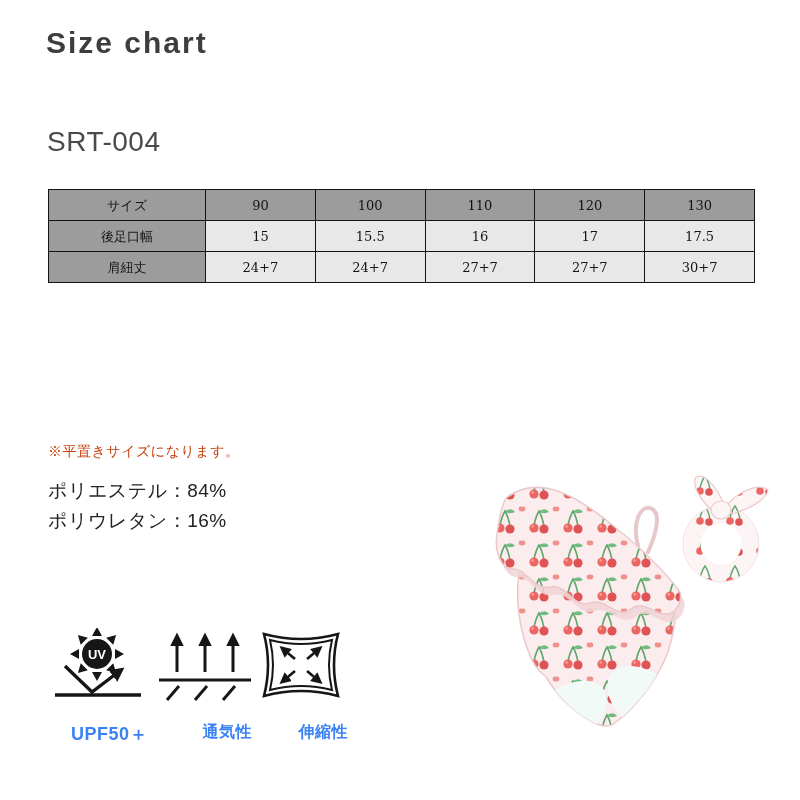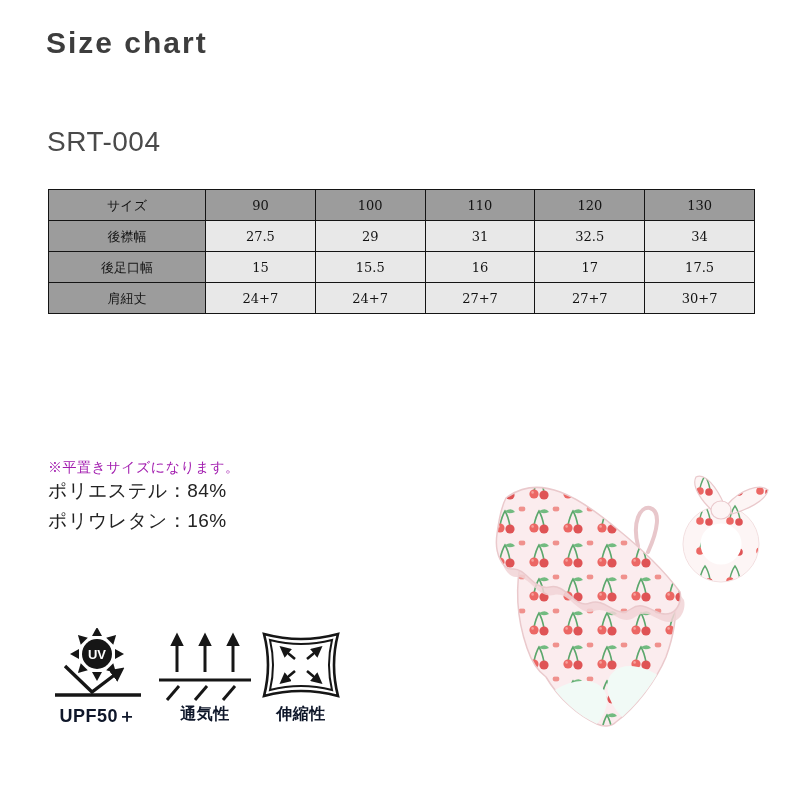--- a/index.html
+++ b/index.html
@@ -23,29 +23,29 @@
     font-size:13px;color:#141414;margin-top:24px;
   }
   .size-table th,.size-table td{
     border:1px solid #141414;height:30px;text-align:center;
     vertical-align:middle;padding:0;font-weight:400;line-height:1;
   }
   .size-table th{background:#9c9c9c;}
   .size-table td{background:#e8e8e8;}
   .flat-note{
     position:absolute;left:48px;top:443px;
-    font-size:14px;color:#a21caf;letter-spacing:.5px;margin-top:16px;
+    font-size:14px;color:#c2410c;letter-spacing:.5px;
   }
   .materials{
     position:absolute;left:48px;top:476px;
     font-size:19px;color:#232323;line-height:30px;letter-spacing:.5px;
   }
-  .feature{position:absolute;top:628px;text-align:center;color:#0f172a;}
+  .feature{position:absolute;top:628px;text-align:center;color:#3b82f6;}
   .feature .ic{display:block;margin:0 auto;}
-  .feature .lb{display:block;font-weight:700;font-size:16px;margin-top:2px;letter-spacing:.5px;}
+  .feature .lb{display:block;font-weight:700;font-size:16px;margin-top:20px;letter-spacing:.5px;text-align:right;}
   .feature-uv{left:48px;width:100px;}
   .feature-uv .lb{font-size:18px;}
   .feature-air{left:158px;width:94px;}
   .feature-stretch{left:254px;width:94px;}
   .product-photo{position:absolute;left:420px;top:470px;}
 </style>
 </head>
 <body>
 
 <div class="page-title">Size chart</div>
@@ -61,28 +61,20 @@
       <col style="width:109.8px">
   </colgroup>
   <tbody>
     <tr>
       <th>サイズ</th>
       <th>90</th>
       <th>100</th>
       <th>110</th>
       <th>120</th>
       <th>130</th>
-    </tr>
-    <tr>
-      <th>後襟幅</th>
-      <td>27.5</td>
-      <td>29</td>
-      <td>31</td>
-      <td>32.5</td>
-      <td>34</td>
     </tr>
     <tr>
       <th>後足口幅</th>
       <td>15</td>
       <td>15.5</td>
       <td>16</td>
       <td>17</td>
       <td>17.5</td>
     </tr>
     <tr>

